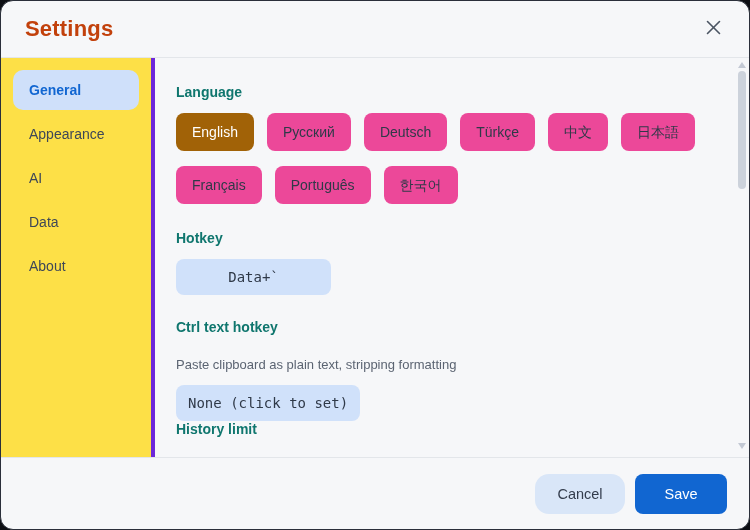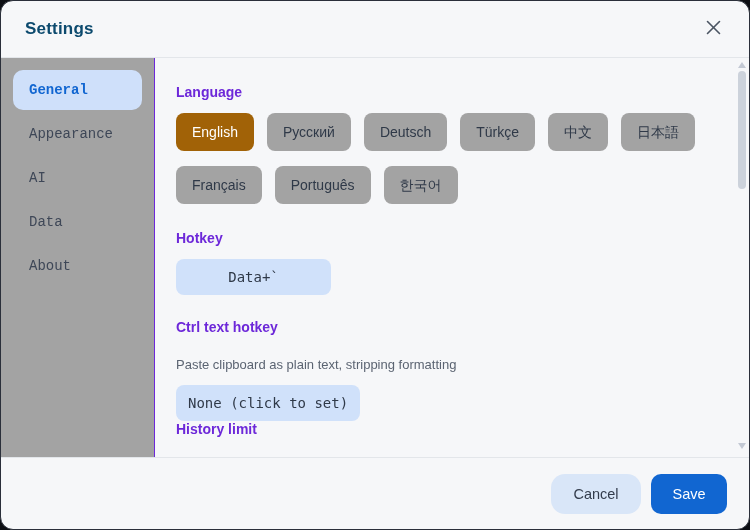--- a/index.html
+++ b/index.html
@@ -18,36 +18,35 @@
     border: 1px solid #2a2f3a;
   }
   
   .header {
     height: 57px; flex: 0 0 57px;
     display: flex; align-items: center;
     padding: 0 24px;
     border-bottom: 1px solid #e3e6ea;
     position: relative;
   }
-  .title { font-size: 17px; font-weight: 700; color: #0c4a6e; letter-spacing: .2px; }
+  .title { font-size: 22px; font-weight: 700; color: #c2410c; letter-spacing: .2px; }
   .close-btn {
     position: absolute; right: 22px; top: 14px;
     width: 28px; height: 28px;
     display: flex; align-items: center; justify-content: center;
     cursor: pointer; background: none; border: none;
     color: #4b5563;
   }
   
   .body-row { flex: 1 1 auto; display: flex; min-height: 0; }
   .sidebar {
     width: 154px; flex: 0 0 154px;
-    border-right: 1px solid #6d28d9;
+    border-right: 4px solid #6d28d9;
     padding: 12px 12px 0 12px;
-    background: #a3a3a3;
-    font-family: Liberation Mono, monospace;
+    background: #fde047;
   }
   .side-item {
     height: 40px; margin-bottom: 4px;
     display: flex; align-items: center;
     padding: 0 16px;
     border-radius: 10px;
     font-size: 14px; color: #3e4757;
     cursor: pointer;
   }
   .side-item.selected {
@@ -55,31 +54,31 @@
   }
   .content {
     flex: 1 1 auto; position: relative; overflow: hidden;
   }
   .content-inner {
     position: absolute; inset: 0;
     padding: 26px 30px 0 21px;
     overflow: hidden;
   }
   .section-label {
-    font-size: 14px; font-weight: 700; color: #6d28d9; line-height: 17px;
+    font-size: 14px; font-weight: 700; color: #0f766e; line-height: 17px;
   }
   .chips {
     margin-top: 12px;
     display: flex; flex-wrap: wrap;
     gap: 15px 13px;
     max-width: 540px;
   }
   .chip {
     padding: 9px 16px;
-    background: #a3a3a3;
+    background: #ec4899;
     border: none; border-radius: 8px;
     font-size: 14px; line-height: 20px; color: #2f3948;
     font-family: "Liberation Sans", "DejaVu Sans", sans-serif;
     cursor: pointer;
   }
   .chip.selected { background: #a16207; color: #ffffff; }
   .label-hotkey { margin-top: 26px; }
   .mono-btn {
     display: inline-block;
     margin-top: 12px;
@@ -122,21 +121,21 @@
     border-top: 1px solid #e3e6ea;
     display: flex; align-items: center; justify-content: flex-end;
     gap: 10px; padding: 0 22px;
   }
   .btn {
     height: 40px; border: none; border-radius: 8px;
     font-size: 14.5px; cursor: pointer;
     font-family: "Liberation Sans", "DejaVu Sans", sans-serif;
   }
   .btn-cancel { width: 90px; background: #d9e6f8; color: #333c4c; border-radius: 14px; }
-  .btn-save   { width: 76px; background: #1166d1; color: #ffffff; border-radius: 10px; }
+  .btn-save   { width: 92px; background: #1166d1; color: #ffffff; }
 </style>
 </head>
 <body>
 
 <div class="dialog">
 
   <div class="header">
     <div class="title">Settings</div>
     <button class="close-btn">
       <span>

